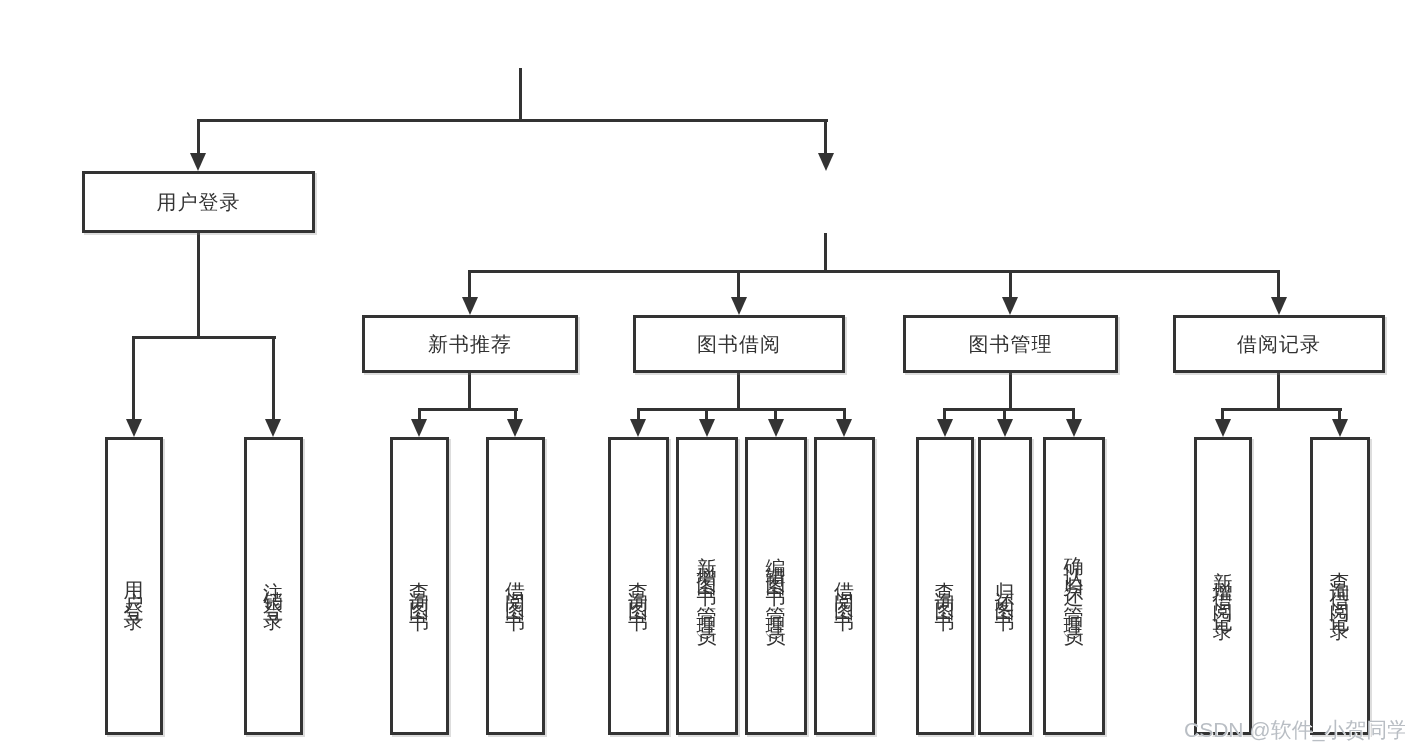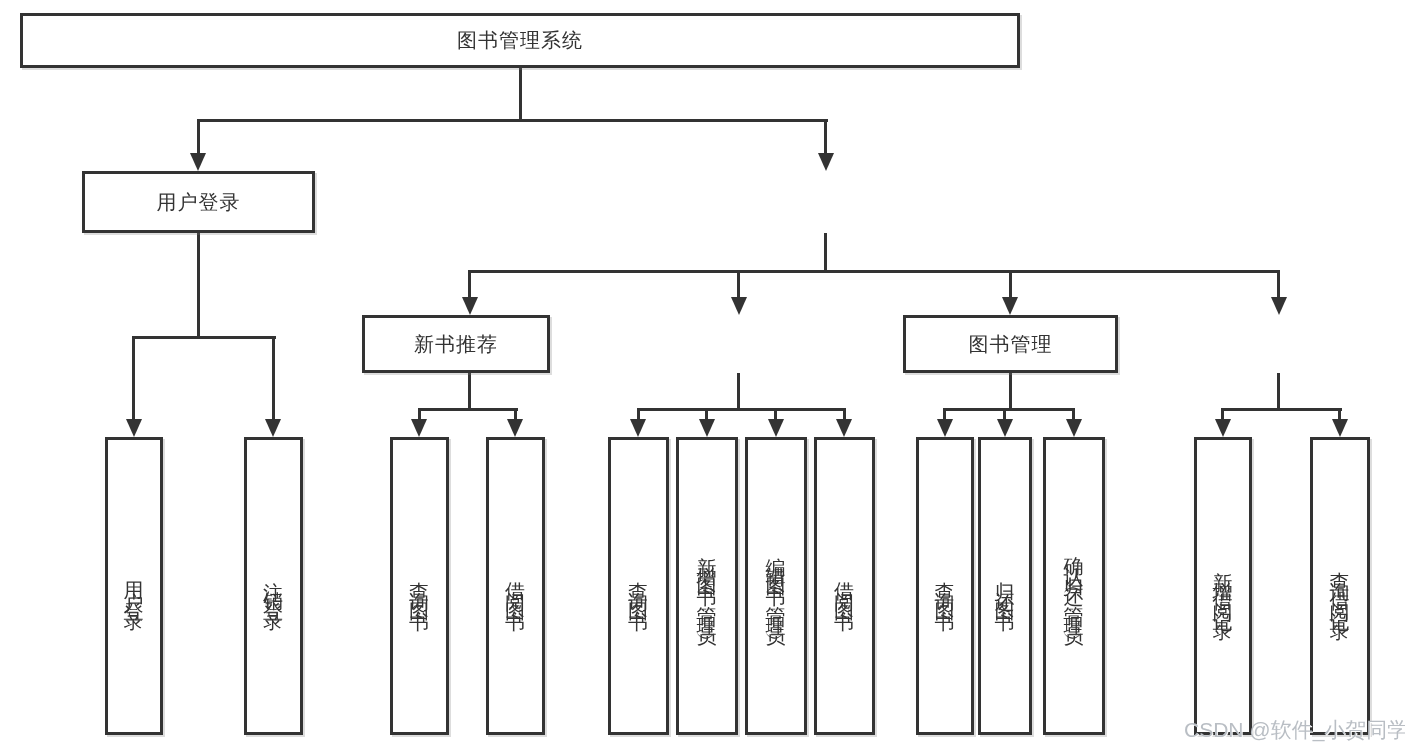--- a/index.html
+++ b/index.html
@@ -120,33 +120,36 @@
   <div class="ln" style="left:1072px;top:408px;width:3px;height:13px"></div>
   <div class="arrow" style="left:1066px;top:419px"></div>
 
   <div class="ln" style="left:1277px;top:373px;width:3px;height:35px"></div>
   <div class="ln" style="left:1221px;top:408px;width:121px;height:3px"></div>
   <div class="ln" style="left:1221px;top:408px;width:3px;height:13px"></div>
   <div class="arrow" style="left:1215px;top:419px"></div>
   <div class="ln" style="left:1338px;top:408px;width:3px;height:13px"></div>
   <div class="arrow" style="left:1332px;top:419px"></div>
 
-  <div class="box box-h" style="left:20px;top:13px;width:1000px;height:55px">
-    <span>图书管理系统</span>
-  </div>
 
   <div class="box box-h" style="left:82px;top:171px;width:233px;height:62px">
     <span>用户登录</span>
   </div>
 
-  <div class="box box-h" style="left:362px;top:315px;width:188px;height:58px">
+  <div class="box box-h" style="left:362px;top:315px;width:216px;height:58px">
     <span>新书推荐</span>
+  </div>
+  <div class="box box-h" style="left:633px;top:315px;width:212px;height:58px">
+    <span>图书借阅</span>
   </div>
   <div class="box box-h" style="left:903px;top:315px;width:215px;height:58px">
     <span>图书管理</span>
+  </div>
+  <div class="box box-h" style="left:1173px;top:315px;width:212px;height:58px">
+    <span>借阅记录</span>
   </div>
 
   <div class="box box-v" style="left:105px;top:437px;width:58px;height:298px">
     <span class="vtext">用户登录</span>
   </div>
   <div class="box box-v" style="left:244px;top:437px;width:59px;height:298px">
     <span class="vtext">注销登录</span>
   </div>
 
   <div class="box box-v" style="left:390px;top:437px;width:59px;height:298px">

